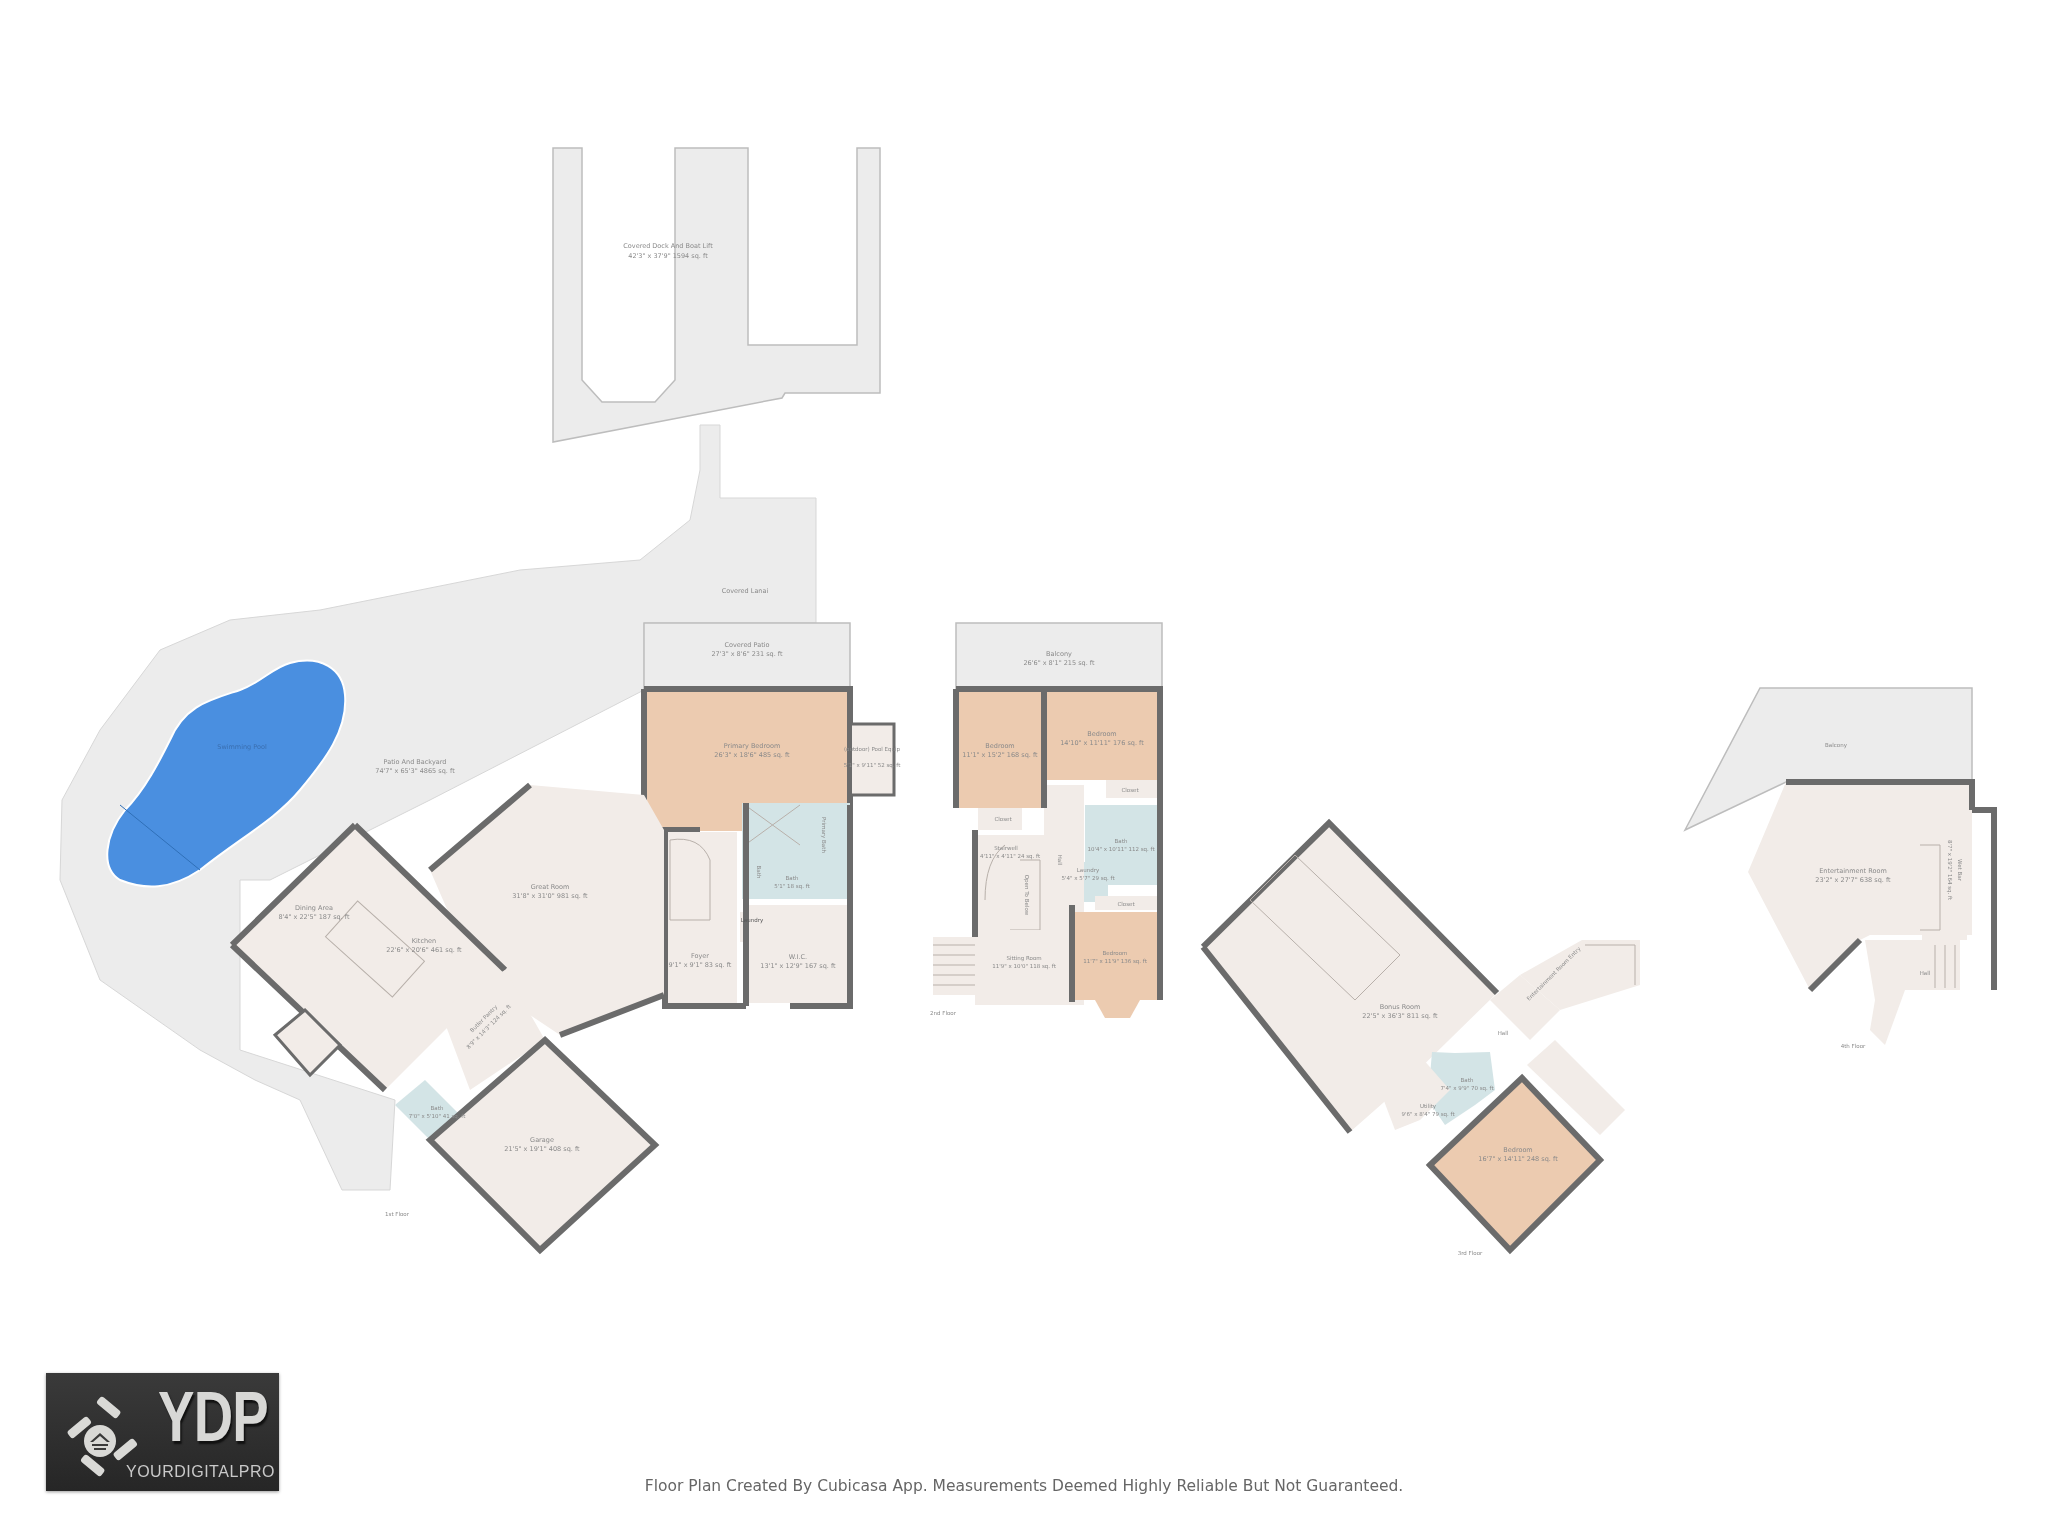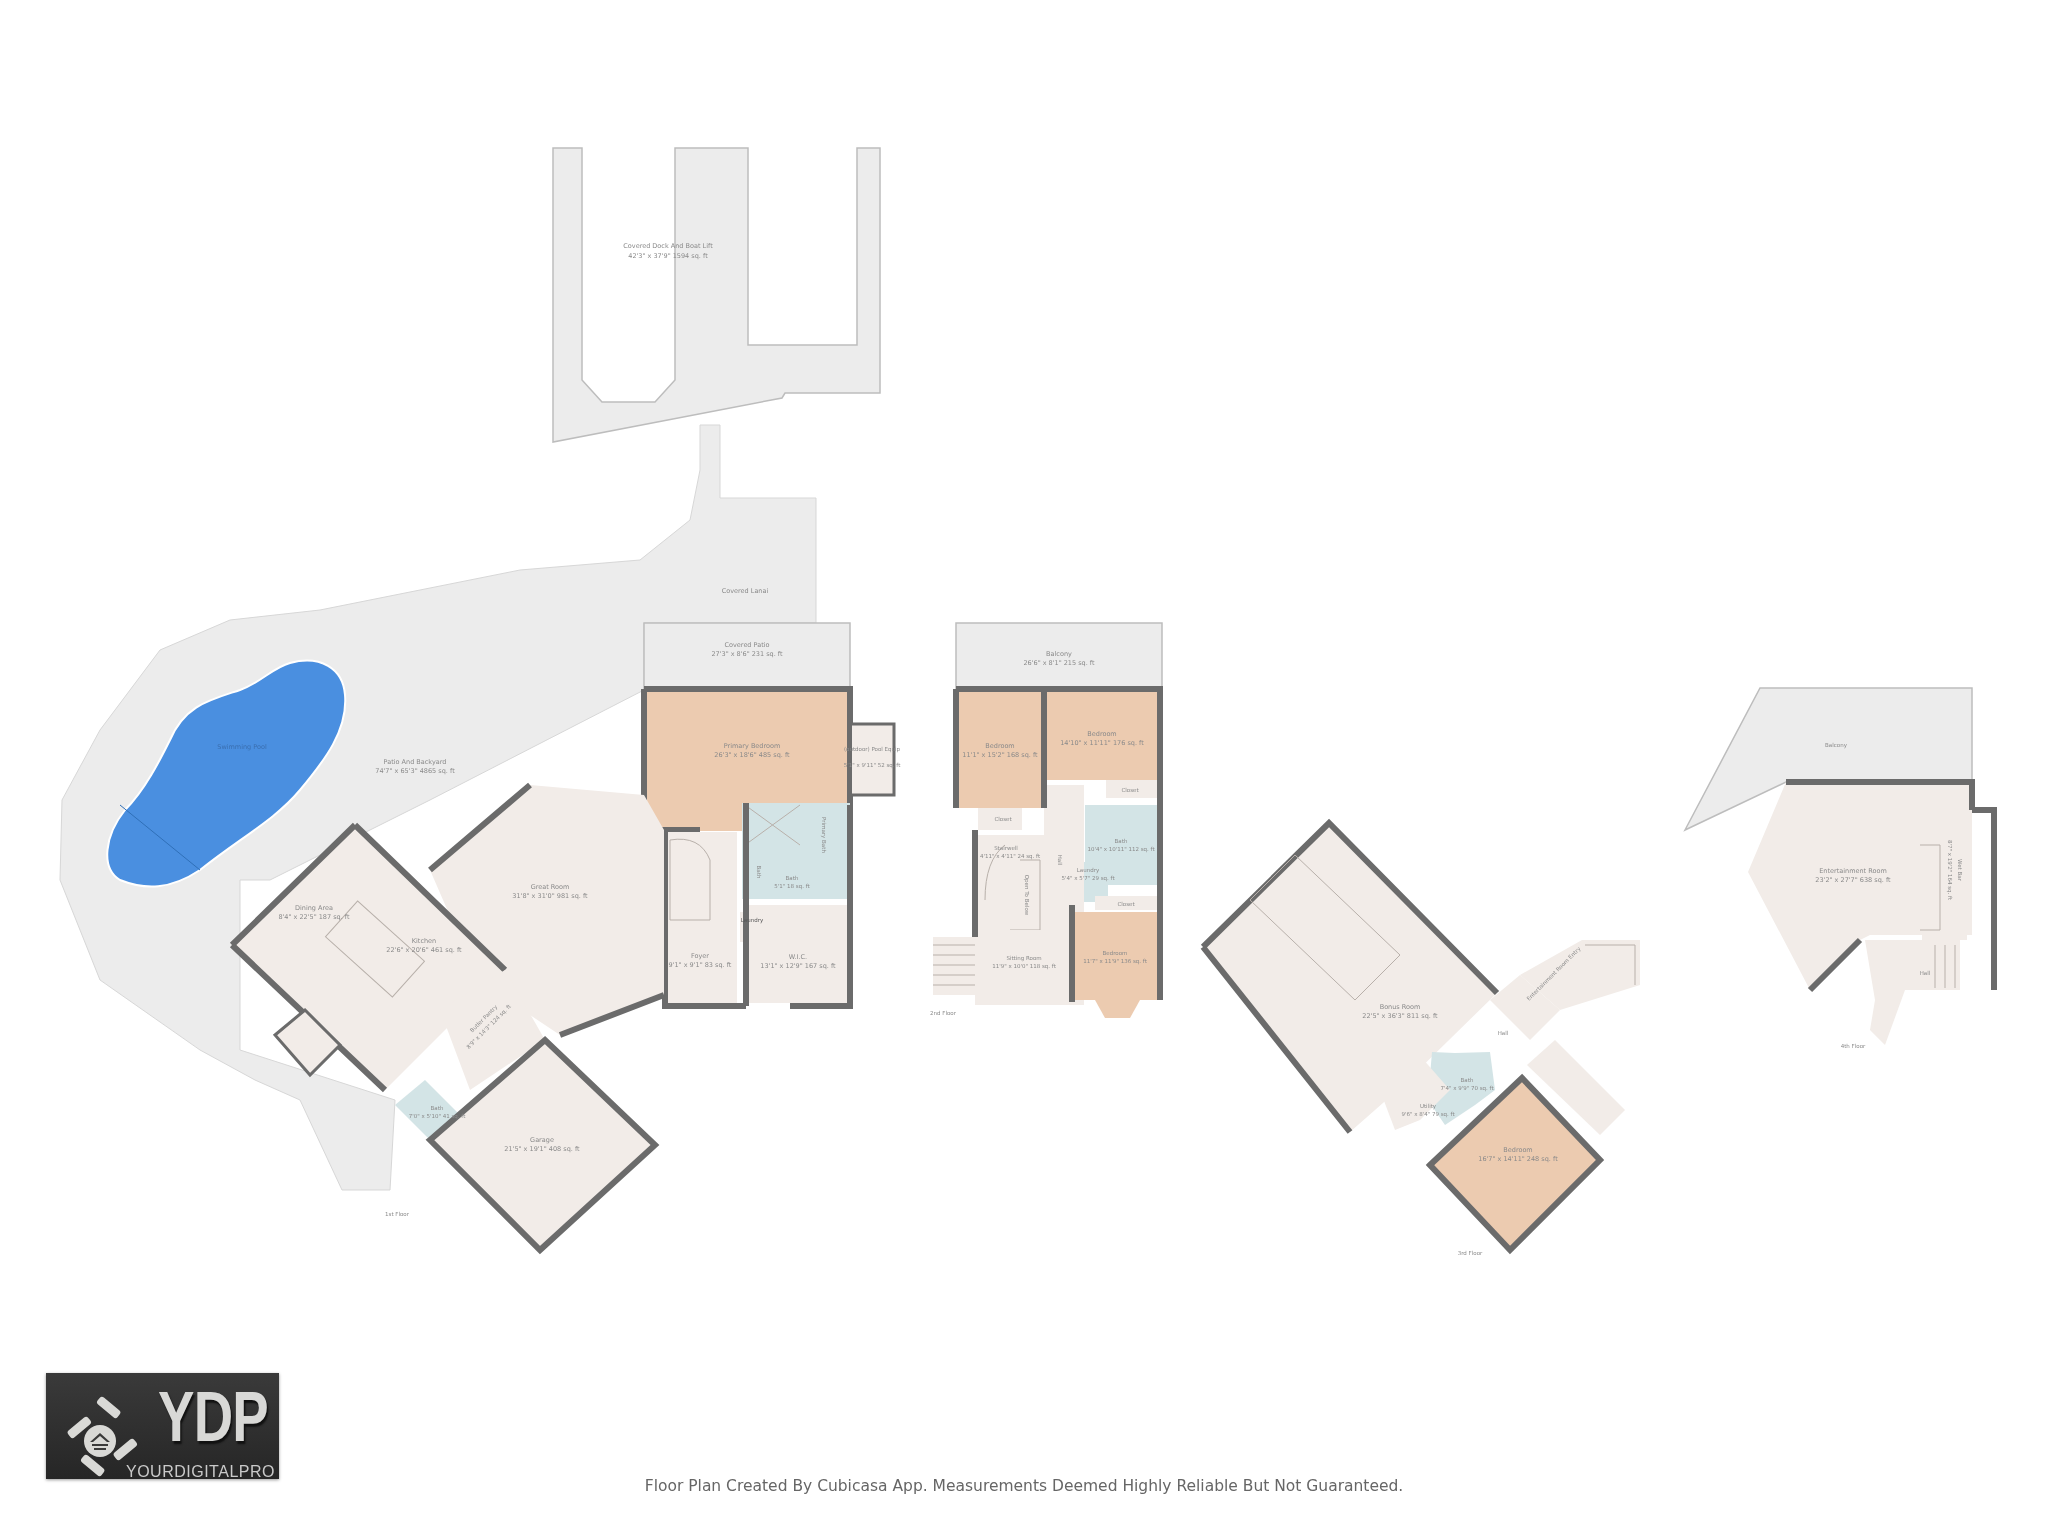--- a/index.html
+++ b/index.html
@@ -8,21 +8,21 @@
   .lbl{font-family:"DejaVu Sans",sans-serif;font-size:6.5px;fill:#8a8a8a;text-anchor:middle;}
   .lbl-s{font-family:"DejaVu Sans",sans-serif;font-size:5.5px;fill:#8a8a8a;text-anchor:middle;}
   .outdoor{fill:#ececec;stroke:#bdbdbd;stroke-width:1.5;}
   .room{fill:#f2ece8;}
   .bed{fill:#eccbb0;}
   .bath{fill:#d3e4e6;}
   .wall{fill:none;stroke:#6b6b6b;stroke-width:6;stroke-linejoin:miter;}
   .wall-thin{fill:none;stroke:#6b6b6b;stroke-width:3;}
   .fix{fill:none;stroke:#b8b0aa;stroke-width:1;}
   .pool{fill:#4a8fe0;stroke:#ffffff;stroke-width:2;}
-  .logo{position:absolute;left:46px;top:1373px;width:233px;height:106px;background:linear-gradient(180deg,#3a3a3a,#262626);box-shadow:0 1px 3px rgba(0,0,0,.4);}
+  .logo{position:absolute;left:46px;top:1373px;width:233px;height:118px;background:linear-gradient(180deg,#3a3a3a,#262626);box-shadow:0 1px 3px rgba(0,0,0,.4);}
   .logo-big{position:absolute;left:112px;top:4px;font-family:"Liberation Sans",sans-serif;font-weight:bold;font-size:70px;letter-spacing:-1px;color:#d8d8d6;line-height:80px;text-shadow:2px 3px 2px #111;transform:scaleX(0.78);transform-origin:left top;}
   .logo-sub{position:absolute;left:80px;top:90px;font-family:"Liberation Sans",sans-serif;font-size:16px;color:#c9c9c9;letter-spacing:0.5px;text-align:center;}
   .logo-icon{position:absolute;left:6px;top:20px;width:96px;height:90px;}
   .footer{position:absolute;left:0;width:2048px;top:1477px;text-align:center;font-family:"DejaVu Sans",sans-serif;font-size:15.5px;color:#666666;}
 </style>
 </head>
 <body>
 
 <svg class="plan" width="2048" height="1536" viewBox="0 0 2048 1536" xmlns="http://www.w3.org/2000/svg">
 

